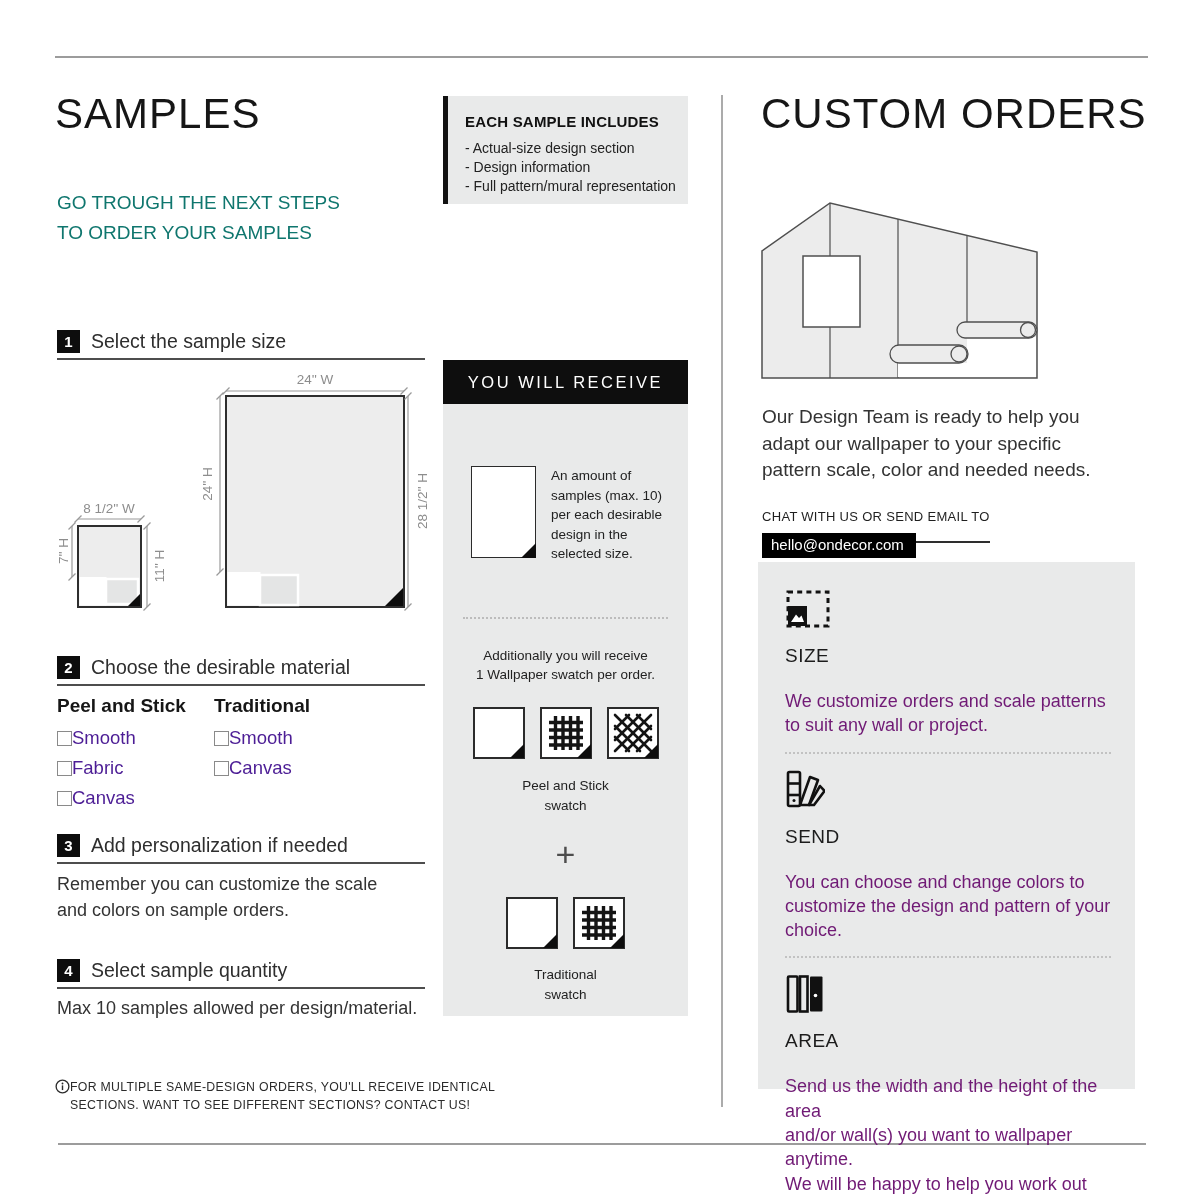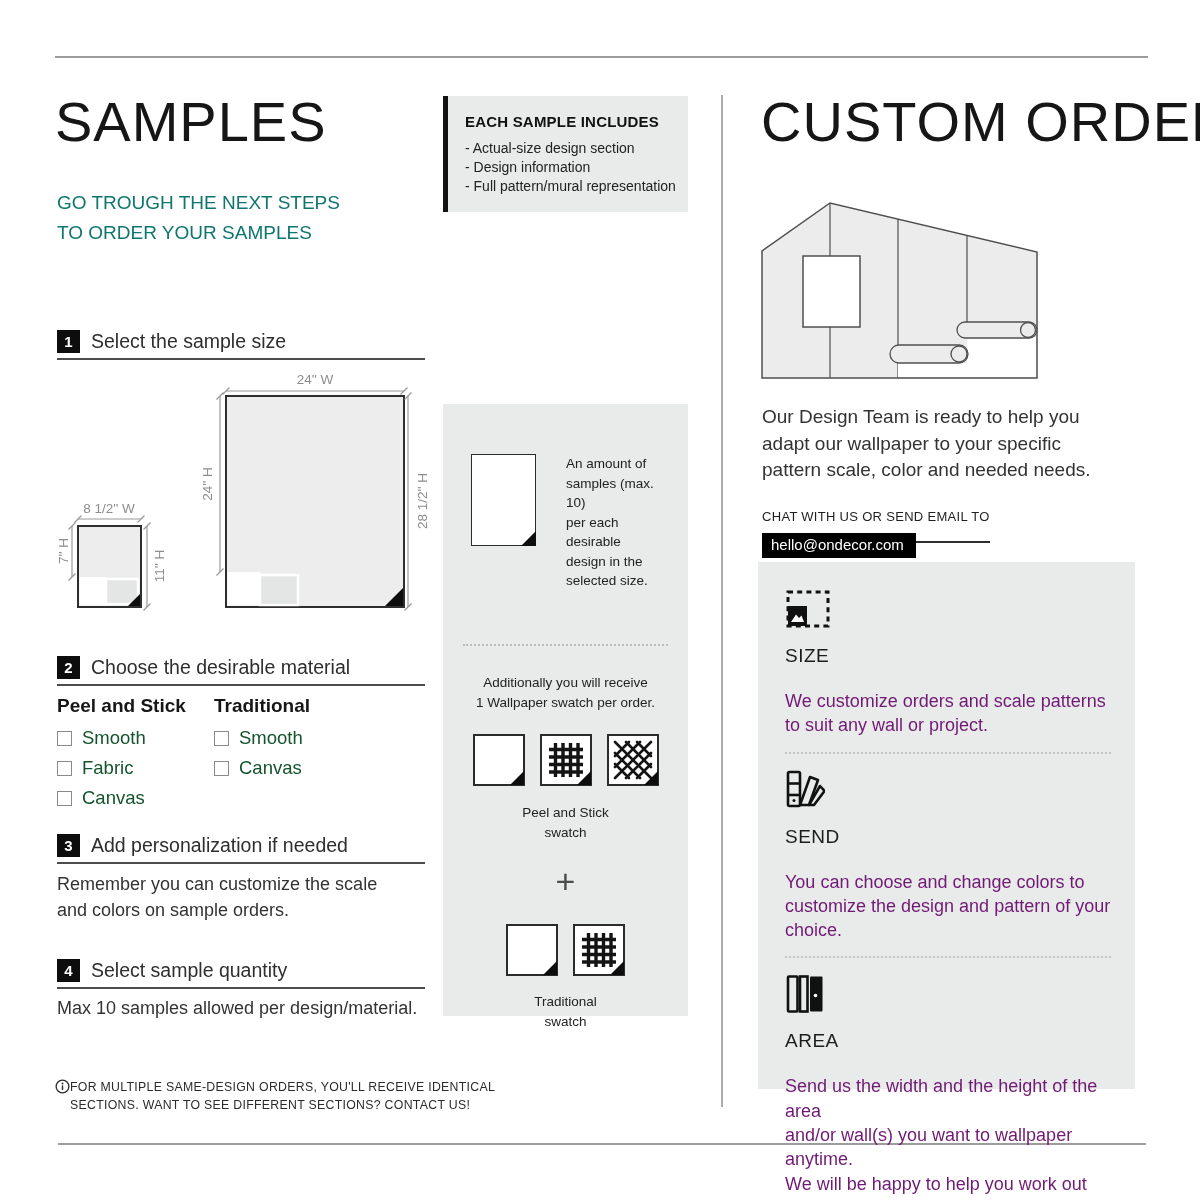--- a/index.html
+++ b/index.html
@@ -1,39 +1,39 @@
 <!DOCTYPE html>
 <html><head>
 <meta charset="utf-8">
 <style>
   html,body{margin:0;padding:0;background:#fff}
   .canvas{position:relative;width:1200px;height:1200px;background:#fff;
           font-family:"Liberation Sans",sans-serif;color:#222;overflow:hidden}
   .abs{position:absolute}
   .rule{background:#9c9c9c;height:2px}
   .vrule{background:#ababab;width:2px}
-  .big-title{font-size:56px;letter-spacing:1px;color:#161616;font-weight:400;white-space:nowrap;line-height:1.15}
+  .big-title{font-size:42px;letter-spacing:1px;color:#161616;font-weight:400;white-space:nowrap;line-height:1.15}
   .intro{font-size:19px;line-height:1.6;color:#0f766e;white-space:pre-line}
   .step{display:flex;align-items:center;gap:11px;width:368px;border-bottom:2px solid #4d4d4d;padding-bottom:5px}
   .badge{width:23px;height:23px;background:#0d0d0d;color:#fff;font-size:15px;font-weight:bold;
          display:flex;align-items:center;justify-content:center;flex:0 0 23px}
   .step-title{font-size:19.5px;color:#2e2e2e;white-space:nowrap}
   .body-text{font-size:18px;line-height:1.42;color:#333;white-space:pre-line}
   .mat-title{font-size:19px;font-weight:bold;color:#161616;margin-bottom:10px}
-  .opt{display:flex;align-items:center;gap:10px;margin-bottom:8px;font-size:18.5px;color:#14532d}
+  .opt{display:flex;align-items:center;margin-bottom:8px;font-size:18.5px;color:#4c1d95}
   .cb{width:13px;height:13px;border:1.5px solid #8a8a8a;display:inline-block;background:#fff}
   .includes{width:245px;background:#e9eaea;border-left:5px solid #121212;box-sizing:border-box;
-            padding:17px 12px 16px 17px}
+            padding:17px 12px 8px 17px}
   .includes-title{font-size:15px;font-weight:bold;color:#111;margin-bottom:9px;letter-spacing:.2px}
   .inc-item{font-size:14px;line-height:1.35;color:#222;padding-left:9px;text-indent:-9px}
   .inc-item::before{content:"- "}
   .bar{width:245px;height:44px;background:#0e0e0e;color:#fff;display:flex;align-items:center;
        justify-content:center;font-size:16.5px;letter-spacing:2.5px;white-space:nowrap}
   .mid-panel{width:245px;height:612px;background:#e9eaea;box-sizing:border-box;padding-top:50px}
-  .paper-row{display:flex;gap:30px;margin:0 14px 0 28px}
+  .paper-row{display:flex;gap:15px;margin:12px 14px 0 28px}
   .paper{width:63px;height:90px;background:#fff;border:1.5px solid #2b2b2b;position:relative;flex:0 0 63px}
   .fold{position:absolute;right:-1px;bottom:-1px;width:0;height:0;
         border-left:15px solid transparent;border-bottom:15px solid #0d0d0d}
   .small-text{font-size:13.5px;line-height:1.45;color:#222;white-space:pre-line}
   .dotted{border-top:2px dotted #bcbcbc;margin:53px 20px 0}
   .center{text-align:center}
   .swatch-row{display:flex;justify-content:center;gap:15px}
   .plus{font-size:34px;color:#4d4d4d;font-weight:300;line-height:1}
   .chat{font-size:13px;letter-spacing:.3px;color:#1f1f1f;border-bottom:2px solid #2e2e2e;
         padding-bottom:17px;display:inline-block;white-space:nowrap}
@@ -161,20 +161,21 @@
 SECTIONS. WANT TO SEE DIFFERENT SECTIONS? CONTACT US!</div>
   </div>
 
   <div class="abs includes" style="left:443px;top:96px">
     <div class="includes-title">EACH SAMPLE INCLUDES</div>
     <div class="inc-item">Actual-size design section</div>
     <div class="inc-item">Design information</div>
     <div class="inc-item">Full pattern/mural representation</div>
   </div>
 
+  <div class="abs bar" style="left:443px;top:360px">YOU WILL RECEIVE</div>
 
   <div class="abs mid-panel" style="left:443px;top:404px">
     <div class="paper-row">
       <div class="paper">
           <div class="fold"></div>
         </div>
       <div class="small-text">An amount of
 samples (max. 10)
 per each desirable
 design in the

